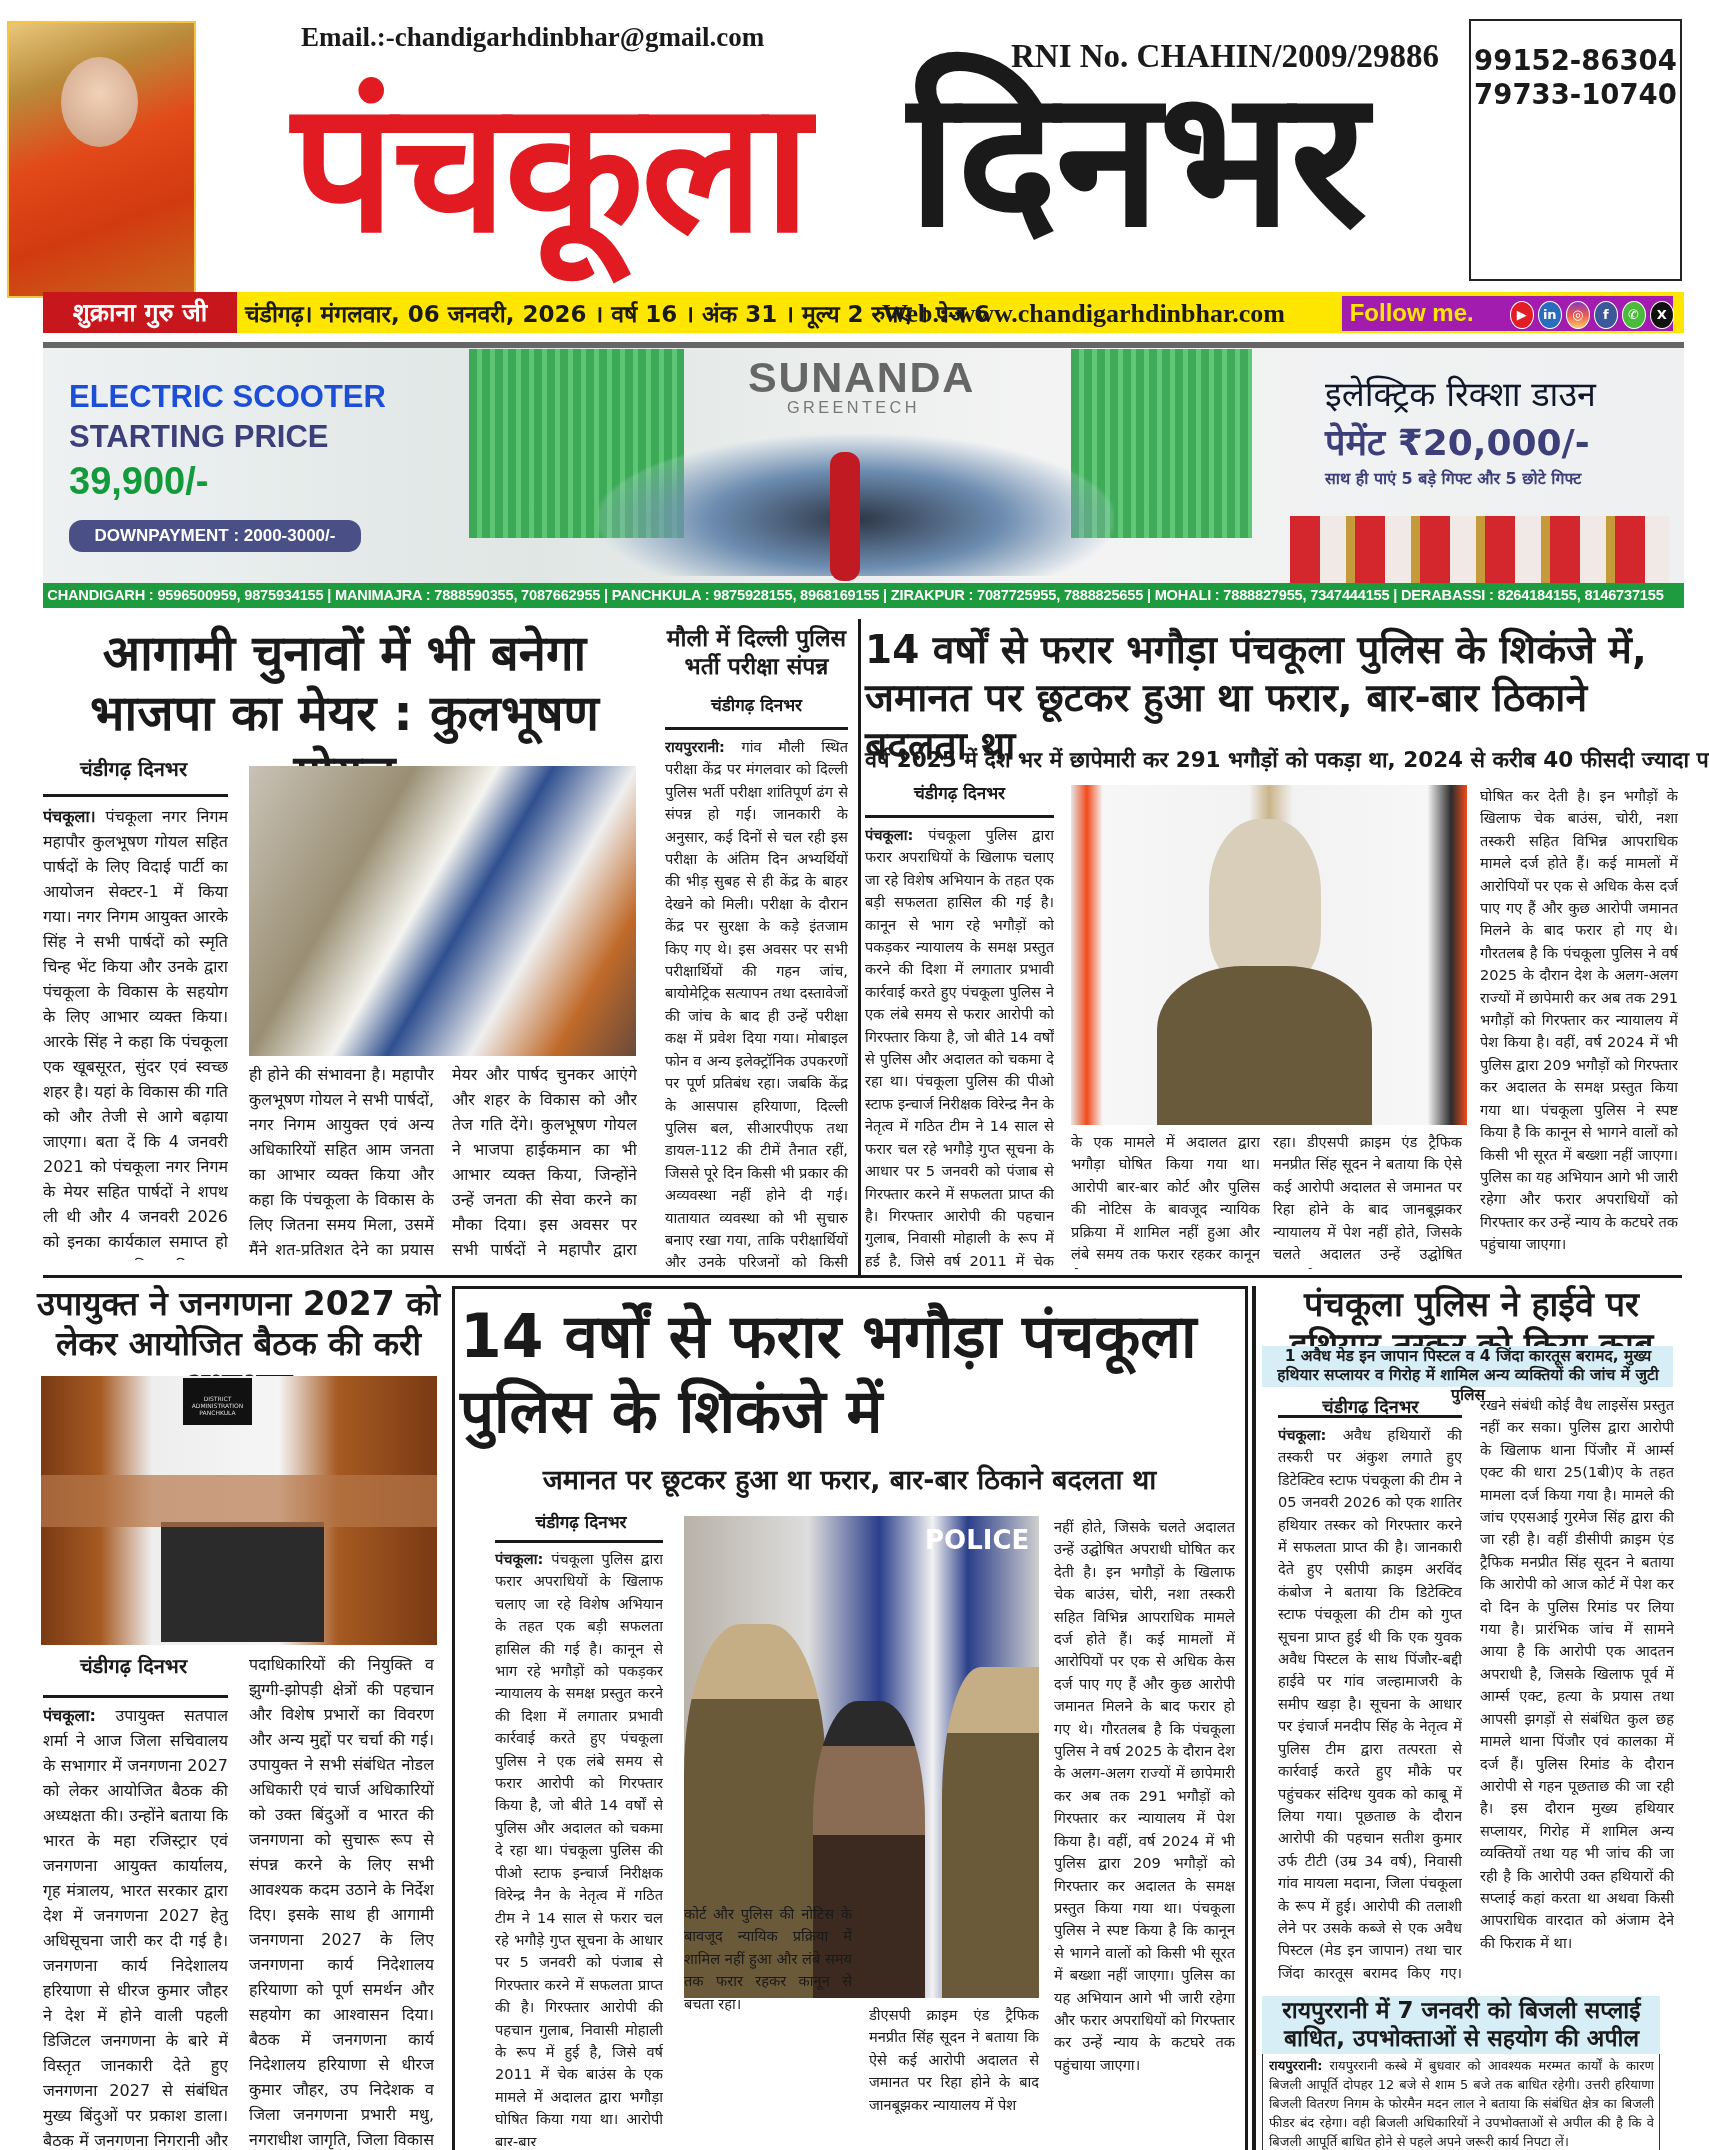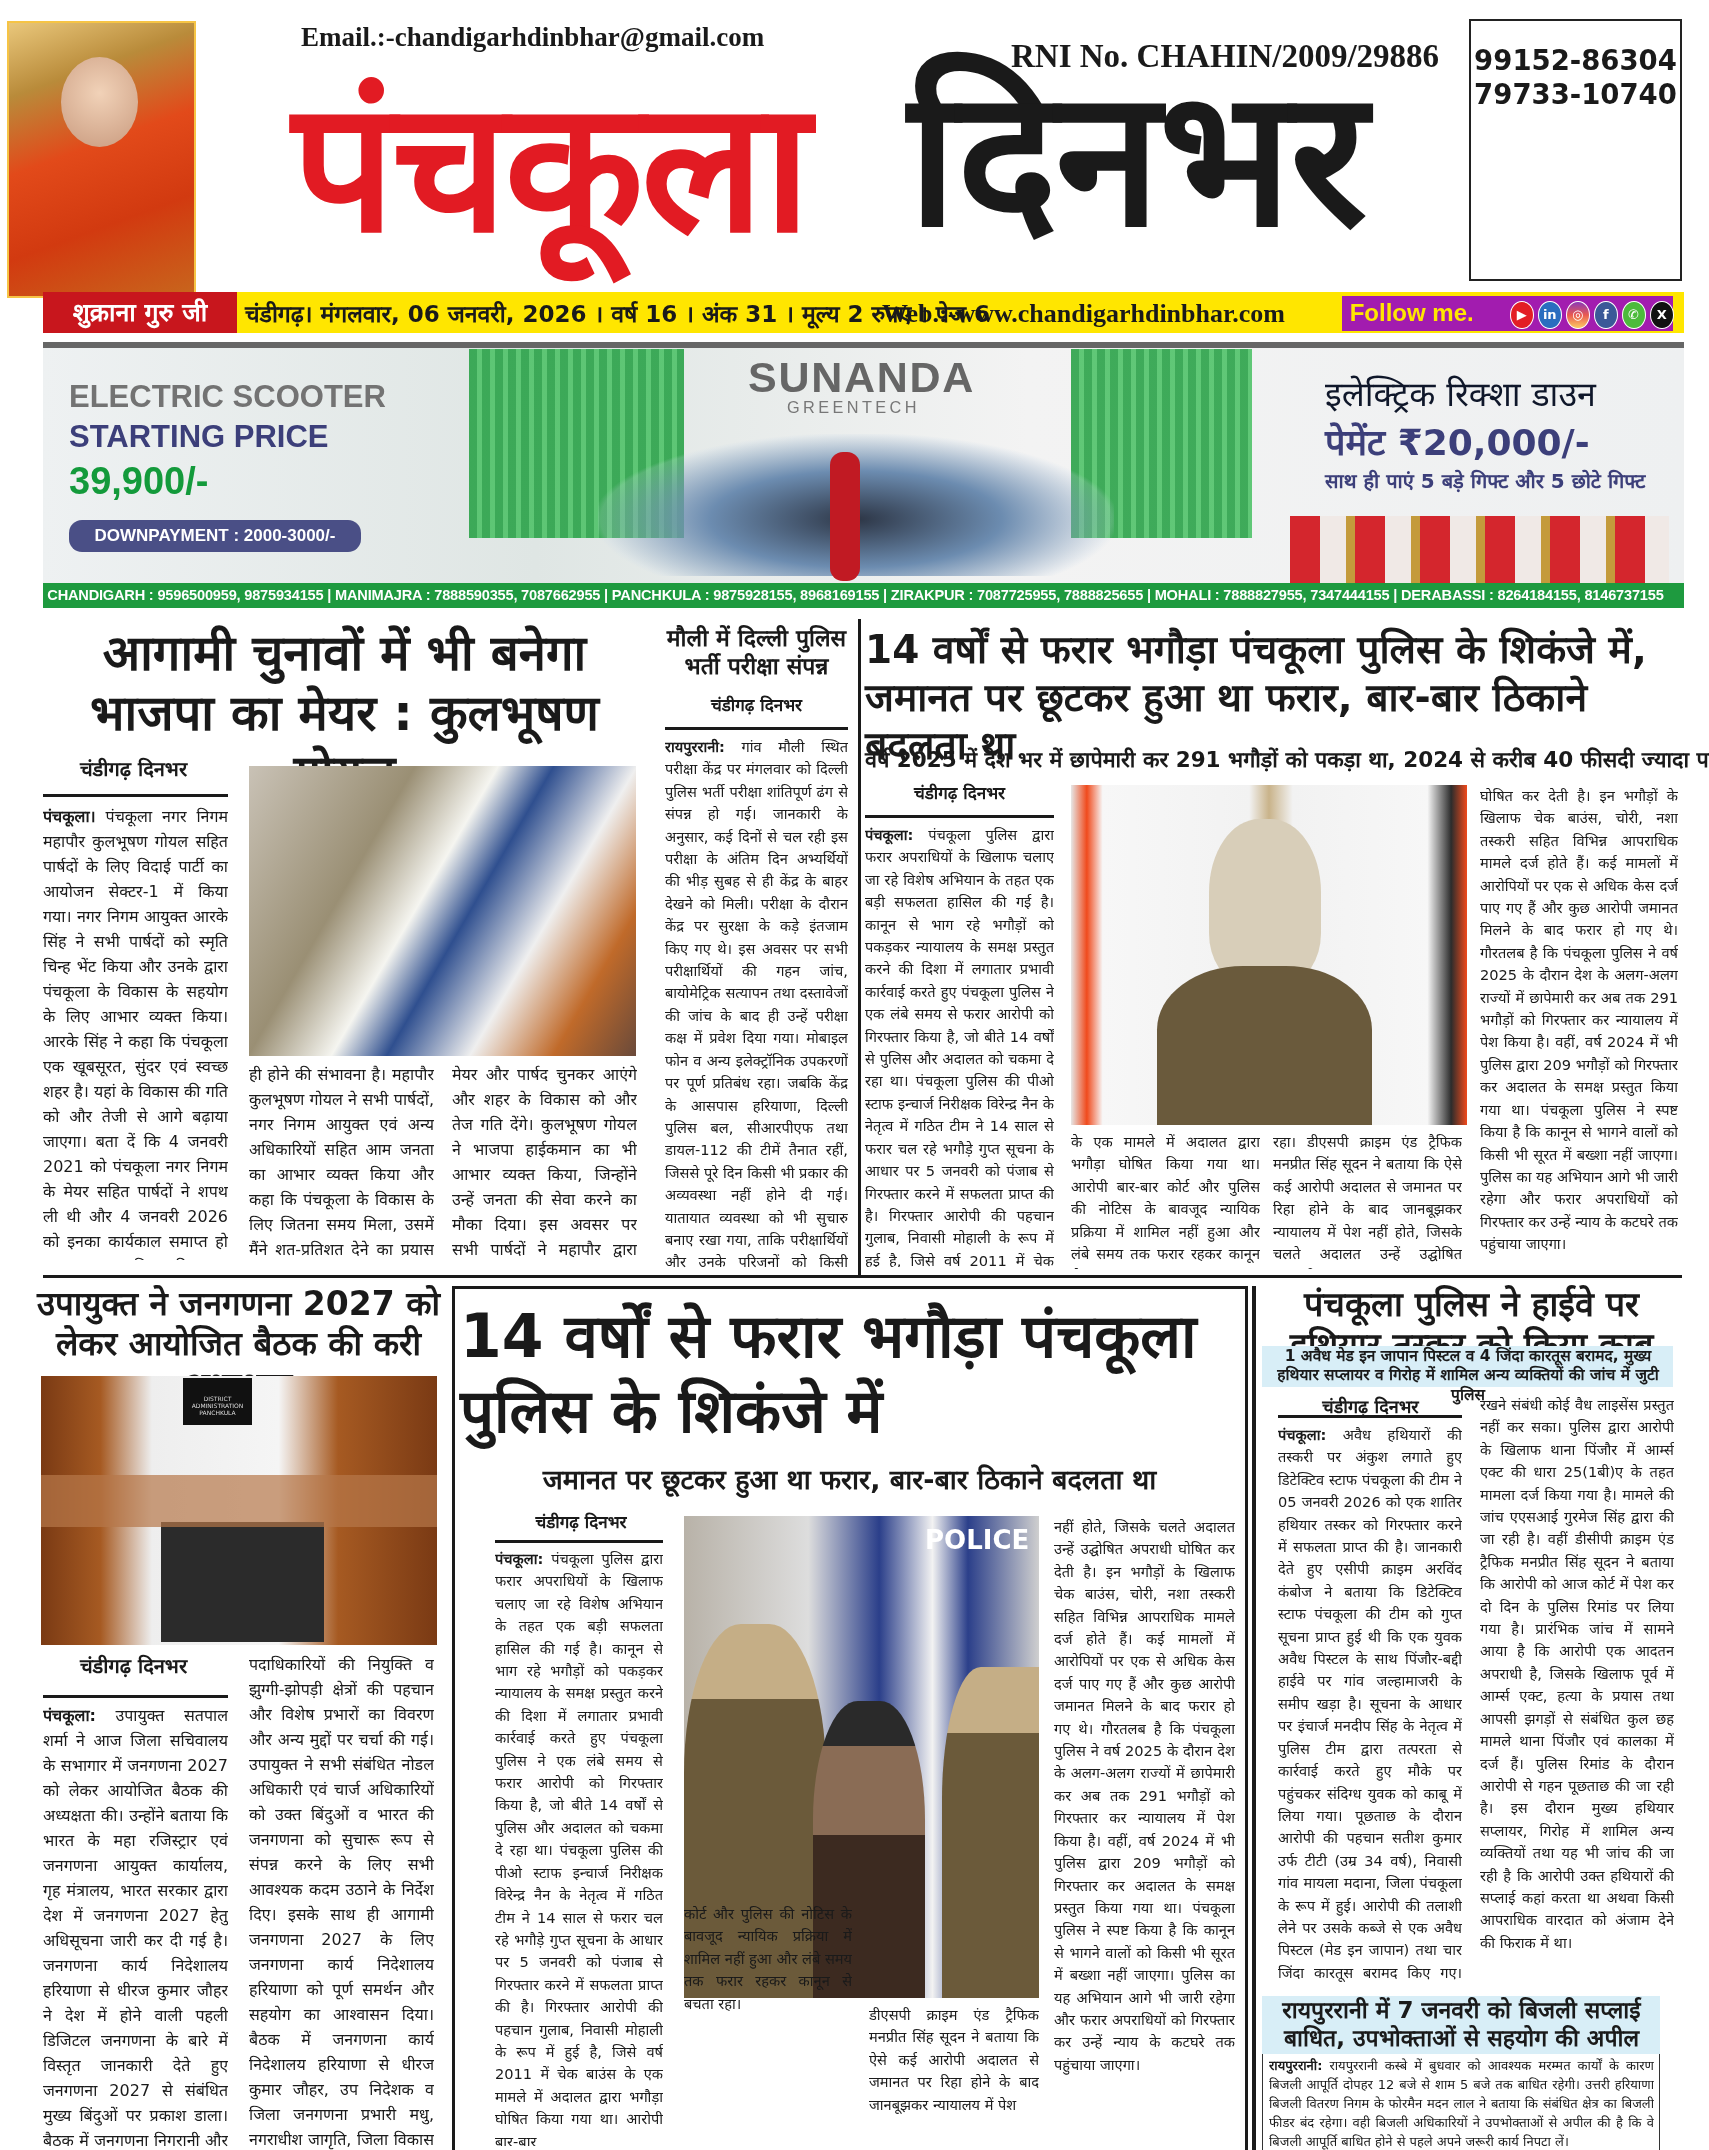--- a/index.html
+++ b/index.html
@@ -24,27 +24,27 @@
   .follow .lbl{position:absolute;left:7.7px;top:3.4px;font-size:24px;font-weight:bold;color:#ffe600;font-family:"Liberation Sans",sans-serif;}
   .soc{position:absolute;top:5.2px;width:21.5px;height:26px;border-radius:50%;border:1.3px solid #fff;color:#fff;font-size:13px;font-weight:bold;text-align:center;line-height:25px;}
   
   .banner{left:43px;top:342px;width:1641px;height:258px;background:linear-gradient(90deg,#eef1f2 0%,#dfe6e4 30%,#f3f3f3 60%,#eef0f1 100%);border-top:6px solid #666;}
   .pcb1{left:469px;top:349px;width:215px;height:189px;background:repeating-linear-gradient(90deg,#1f9e3f 0 7.7px,#46c061 7.7px 13px);opacity:.85;}
   .pcb2{left:1071px;top:349px;width:181px;height:189px;background:repeating-linear-gradient(90deg,#1f9e3f 0 7.7px,#46c061 7.7px 13px);opacity:.85;}
   .sunanda{left:748px;top:353px;font-size:43px;font-weight:bold;color:#666;letter-spacing:1.7px;}
   .greentech{left:787px;top:398px;font-size:16.3px;color:#777;letter-spacing:3.4px;}
   .scooters{left:598px;top:434px;width:516px;height:142px;background:radial-gradient(ellipse at 50% 60%,#2d3646 0%,#6c8cb0 40%,rgba(200,215,230,.2) 70%,transparent 72%);}
   .scooter-red{left:830px;top:452px;width:30px;height:129px;background:#c11a23;border-radius:13px;}
-  .es1{left:69px;top:379px;font-size:31px;font-weight:bold;color:#737373;}
+  .es1{left:69px;top:379px;font-size:31px;font-weight:bold;color:#1d4ed8;}
   .es2{left:69px;top:419px;font-size:31px;font-weight:bold;color:#3c3f7a;}
   .price{left:69px;top:460px;font-size:38px;font-weight:bold;color:#139a3b;}
   .downpay{left:69px;top:520px;width:292px;height:32px;background:#4a4f86;color:#fff;font-size:17px;font-weight:bold;line-height:32px;text-align:center;border-radius:13px;}
   .rk1{left:1325px;top:370px;font-size:34px;font-weight:normal;color:#0f172a;}
   .rk2{left:1325px;top:417px;font-size:36px;font-weight:bold;color:#3c3f7a;}
-  .rk3{left:1325px;top:467px;font-size:20px;font-weight:bold;color:#3c3f7a;}
+  .rk3{left:1325px;top:467px;font-size:16px;font-weight:bold;color:#3c3f7a;}
   .gifts{left:1290px;top:516px;width:379px;height:73px;background:repeating-linear-gradient(90deg,#d4262d 0 30px,#f0e9e6 30px 56px,#c49a3b 56px 65px);}
   .contactbar{left:43px;top:583px;width:1641px;height:25px;background:#1e9a3f;color:#fff;font-size:14.6px;font-weight:bold;line-height:25px;white-space:nowrap;overflow:hidden;padding-left:4.3px;letter-spacing:-0.2px;}
   
   .hl{font-weight:bold;color:#1a1a1a;line-height:1.22;}
   .byline{font-weight:bold;font-size:20px;text-align:center;}
   .rule{height:3.4px;background:#1a1a1a;}
   .body{font-size:16px;line-height:25px;text-align:justify;}
   .body b{font-weight:bold;}
   .photo{background:#888;}
   .vrule{width:4.3px;background:#1a1a1a;}

